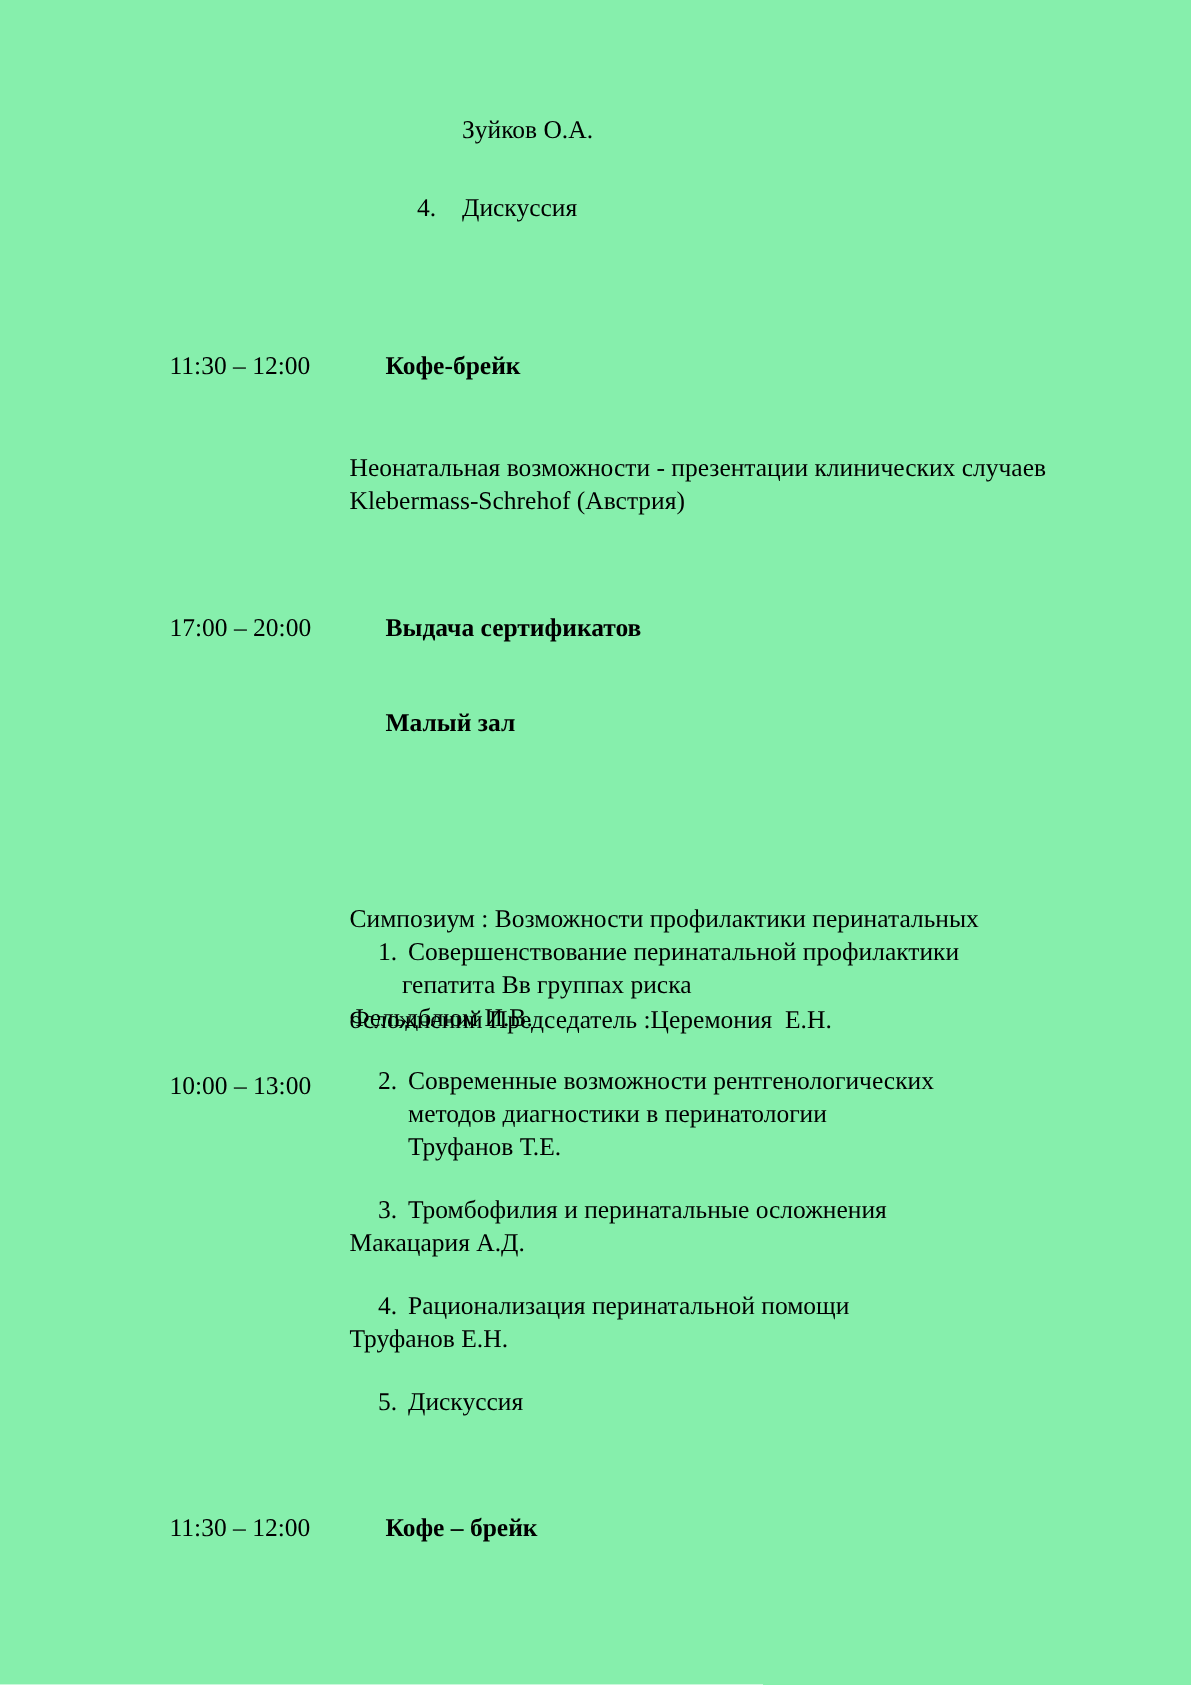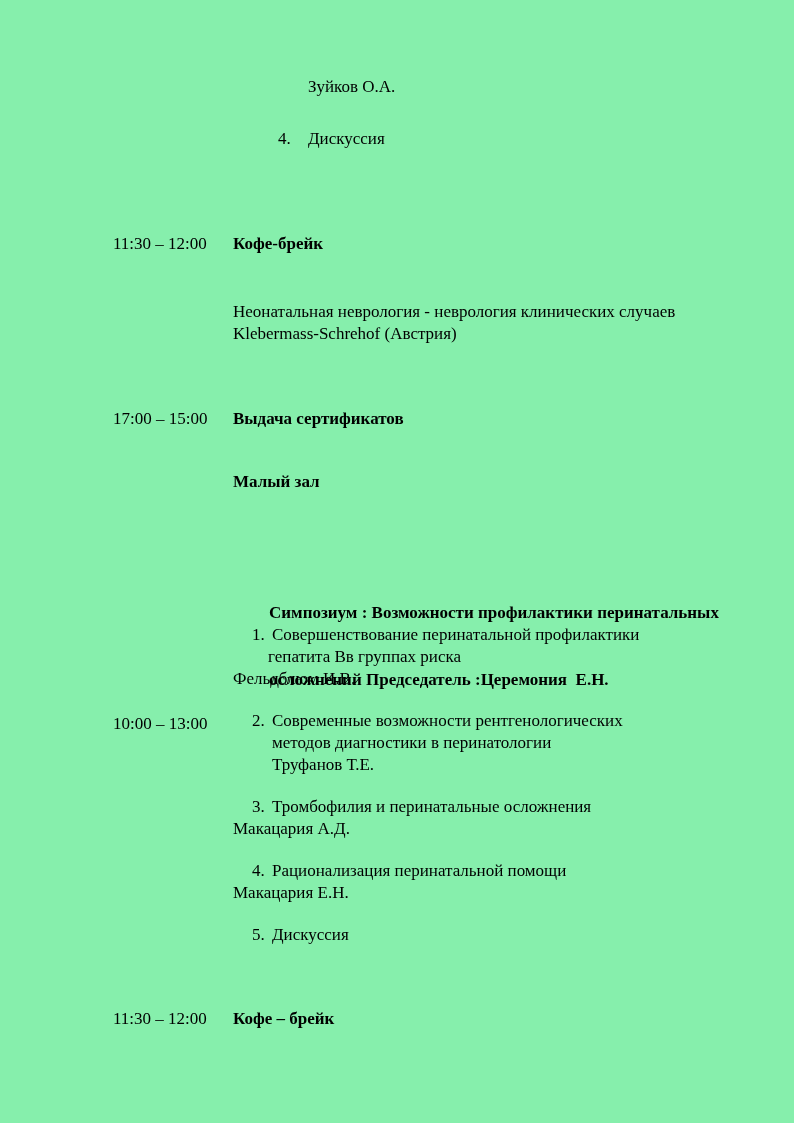--- a/index.html
+++ b/index.html
@@ -27,49 +27,48 @@
     left: 113px;
     display: flex;
     align-items: flex-end;
     white-space: pre;
   }
   .time {
     width: 120px;
     flex: none;
     font-weight: normal;
   }
-  .bold { font-weight: bold; }
+  .bold { font-weight: bold; margin-left: 24px; }
   .sym-title div {
     line-height: 23px;
-    font-weight: bold;
+    font-weight: normal;
     white-space: pre;
-    margin-left: 36px;
   }
 </style>
 </head>
 <body>
 
 <div class="page">
 
   <div class="abs" style="top:76px; left:308px">Зуйков О.А.</div>
 
   <div class="abs" style="top:128px; left:278px">4.</div>
   <div class="abs" style="top:128px; left:308px">Дискуссия</div>
 
   <div class="row" style="top:233px">
     <span class="time">11:30 – 12:00</span>
     <span class="bold">Кофе-брейк</span>
   </div>
 
-  <div class="abs" style="top:301px; left:233px">Неонатальная неврология - неврология клинических случаев</div>
+  <div class="abs" style="top:301px; left:233px">Неонатальная возможности - презентации клинических случаев</div>
   <div class="abs" style="top:323px; left:233px">Klebermass-Schrehof (Австрия)</div>
 
 
   <div class="row" style="top:408px">
-    <span class="time">17:00 – 15:00</span>
+    <span class="time">17:00 – 20:00</span>
     <span class="bold">Выдача сертификатов</span>
   </div>
 
   <div class="abs bold" style="top:471px; left:233px">Малый зал</div>
 
   <div class="row" style="top:557px">
     <span class="time">10:00 – 13:00</span>
     <div class="sym-title">
       <div>Симпозиум : Возможности профилактики перинатальных</div>
       <div>осложнений Председатель :Церемония  Е.Н.</div>
@@ -85,21 +84,21 @@
   <div class="abs" style="top:732px; left:272px">методов диагностики в перинатологии</div>
   <div class="abs" style="top:710px; left:272px">Современные возможности рентгенологических</div>
   <div class="abs" style="top:754px; left:272px">Труфанов Т.Е.</div>
 
   <div class="abs" style="top:796px; left:252px">3.</div>
   <div class="abs" style="top:796px; left:272px">Тромбофилия и перинатальные осложнения</div>
   <div class="abs" style="top:818px; left:233px">Макацария А.Д.</div>
 
   <div class="abs" style="top:860px; left:252px">4.</div>
   <div class="abs" style="top:860px; left:272px">Рационализация перинатальной помощи</div>
-  <div class="abs" style="top:882px; left:233px">Макацария Е.Н.</div>
+  <div class="abs" style="top:882px; left:233px">Труфанов Е.Н.</div>
 
   <div class="abs" style="top:924px; left:252px">5.</div>
   <div class="abs" style="top:924px; left:272px">Дискуссия</div>
 
   <div class="row" style="top:1008px">
     <span class="time">11:30 – 12:00</span>
     <span class="bold">Кофе – брейк</span>
   </div>
 
 </div>

